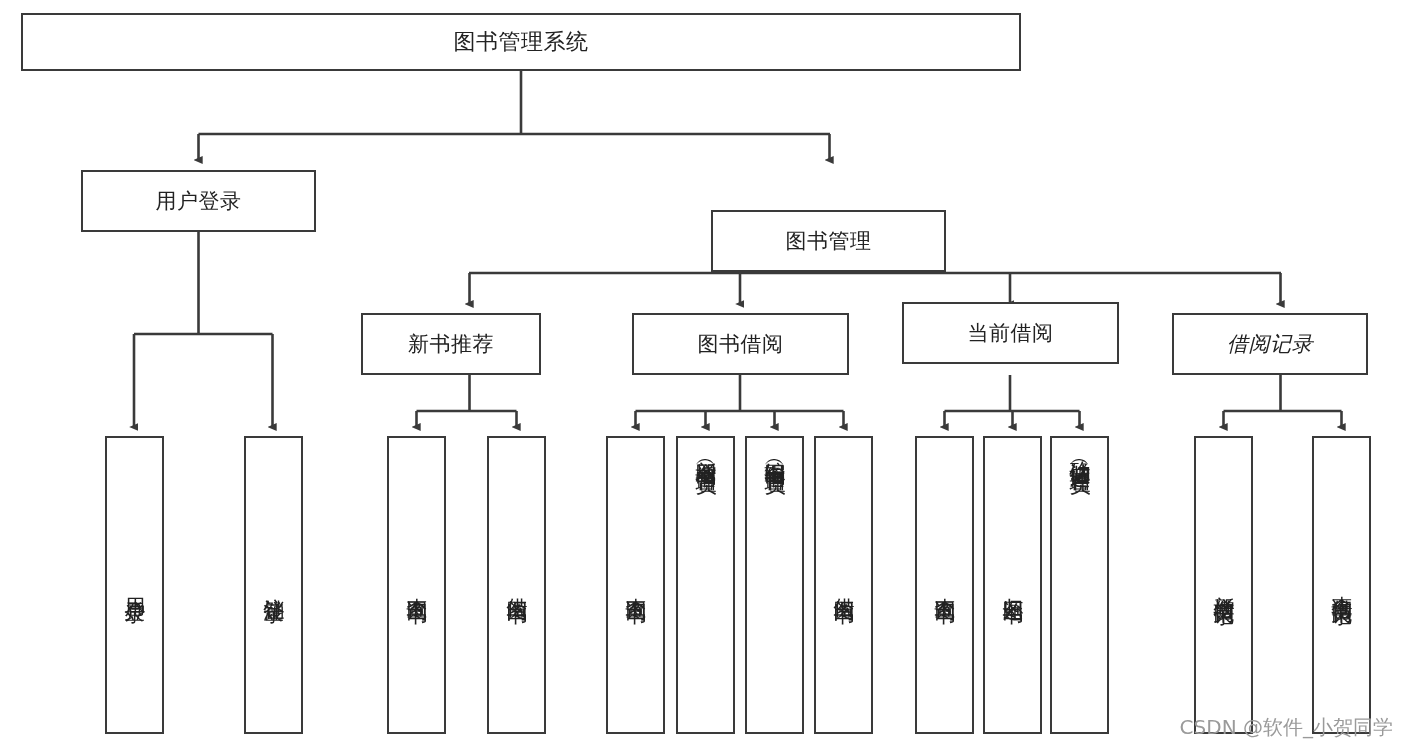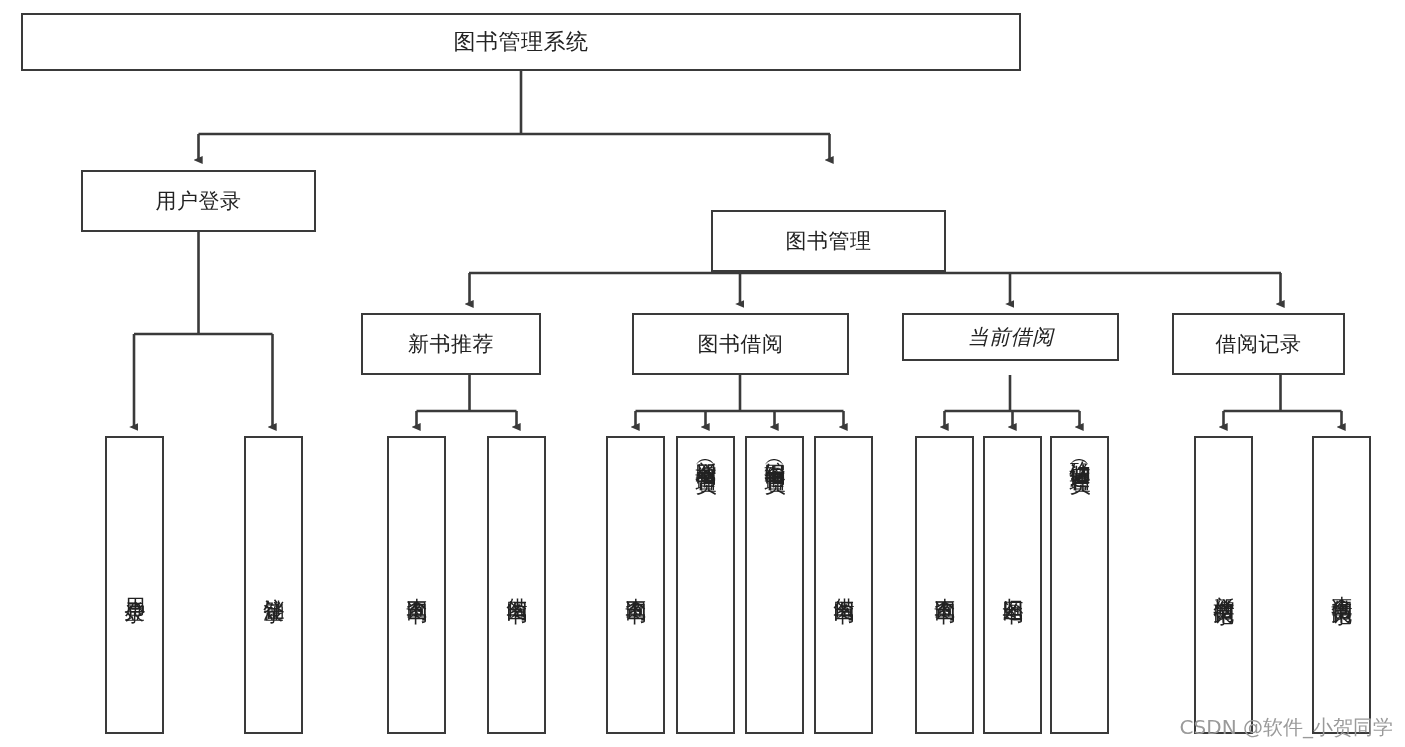--- a/index.html
+++ b/index.html
@@ -145,24 +145,24 @@
   <div class="node horiz" style="left:711px; top:170px; width:235px; height:62px;margin-top:40px;">
     <span class="lbl">图书管理</span>
   </div>
 
   <div class="node horiz" style="left:361px; top:313px; width:180px; height:62px;">
     <span class="lbl">新书推荐</span>
   </div>
   <div class="node horiz" style="left:632px; top:313px; width:217px; height:62px;">
     <span class="lbl">图书借阅</span>
   </div>
-  <div class="node horiz" style="left:902px; top:313px; width:217px; height:48px;font-style:italic;">
+  <div class="node horiz" style="left:902px; top:302px; width:217px; height:62px;">
     <span class="lbl">当前借阅</span>
   </div>
-  <div class="node horiz" style="left:1172px; top:313px; width:173px; height:62px;">
+  <div class="node horiz" style="left:1172px; top:313px; width:196px; height:62px;font-style:italic;">
     <span class="lbl">借阅记录</span>
   </div>
 
   <div class="node vert center" style="left:105px; top:436px; width:59px; height:298px;">
     <span class="lbl">用户登录</span>
   </div>
   <div class="node vert center" style="left:244px; top:436px; width:59px; height:298px;">
     <span class="lbl">注销登录</span>
   </div>
 

